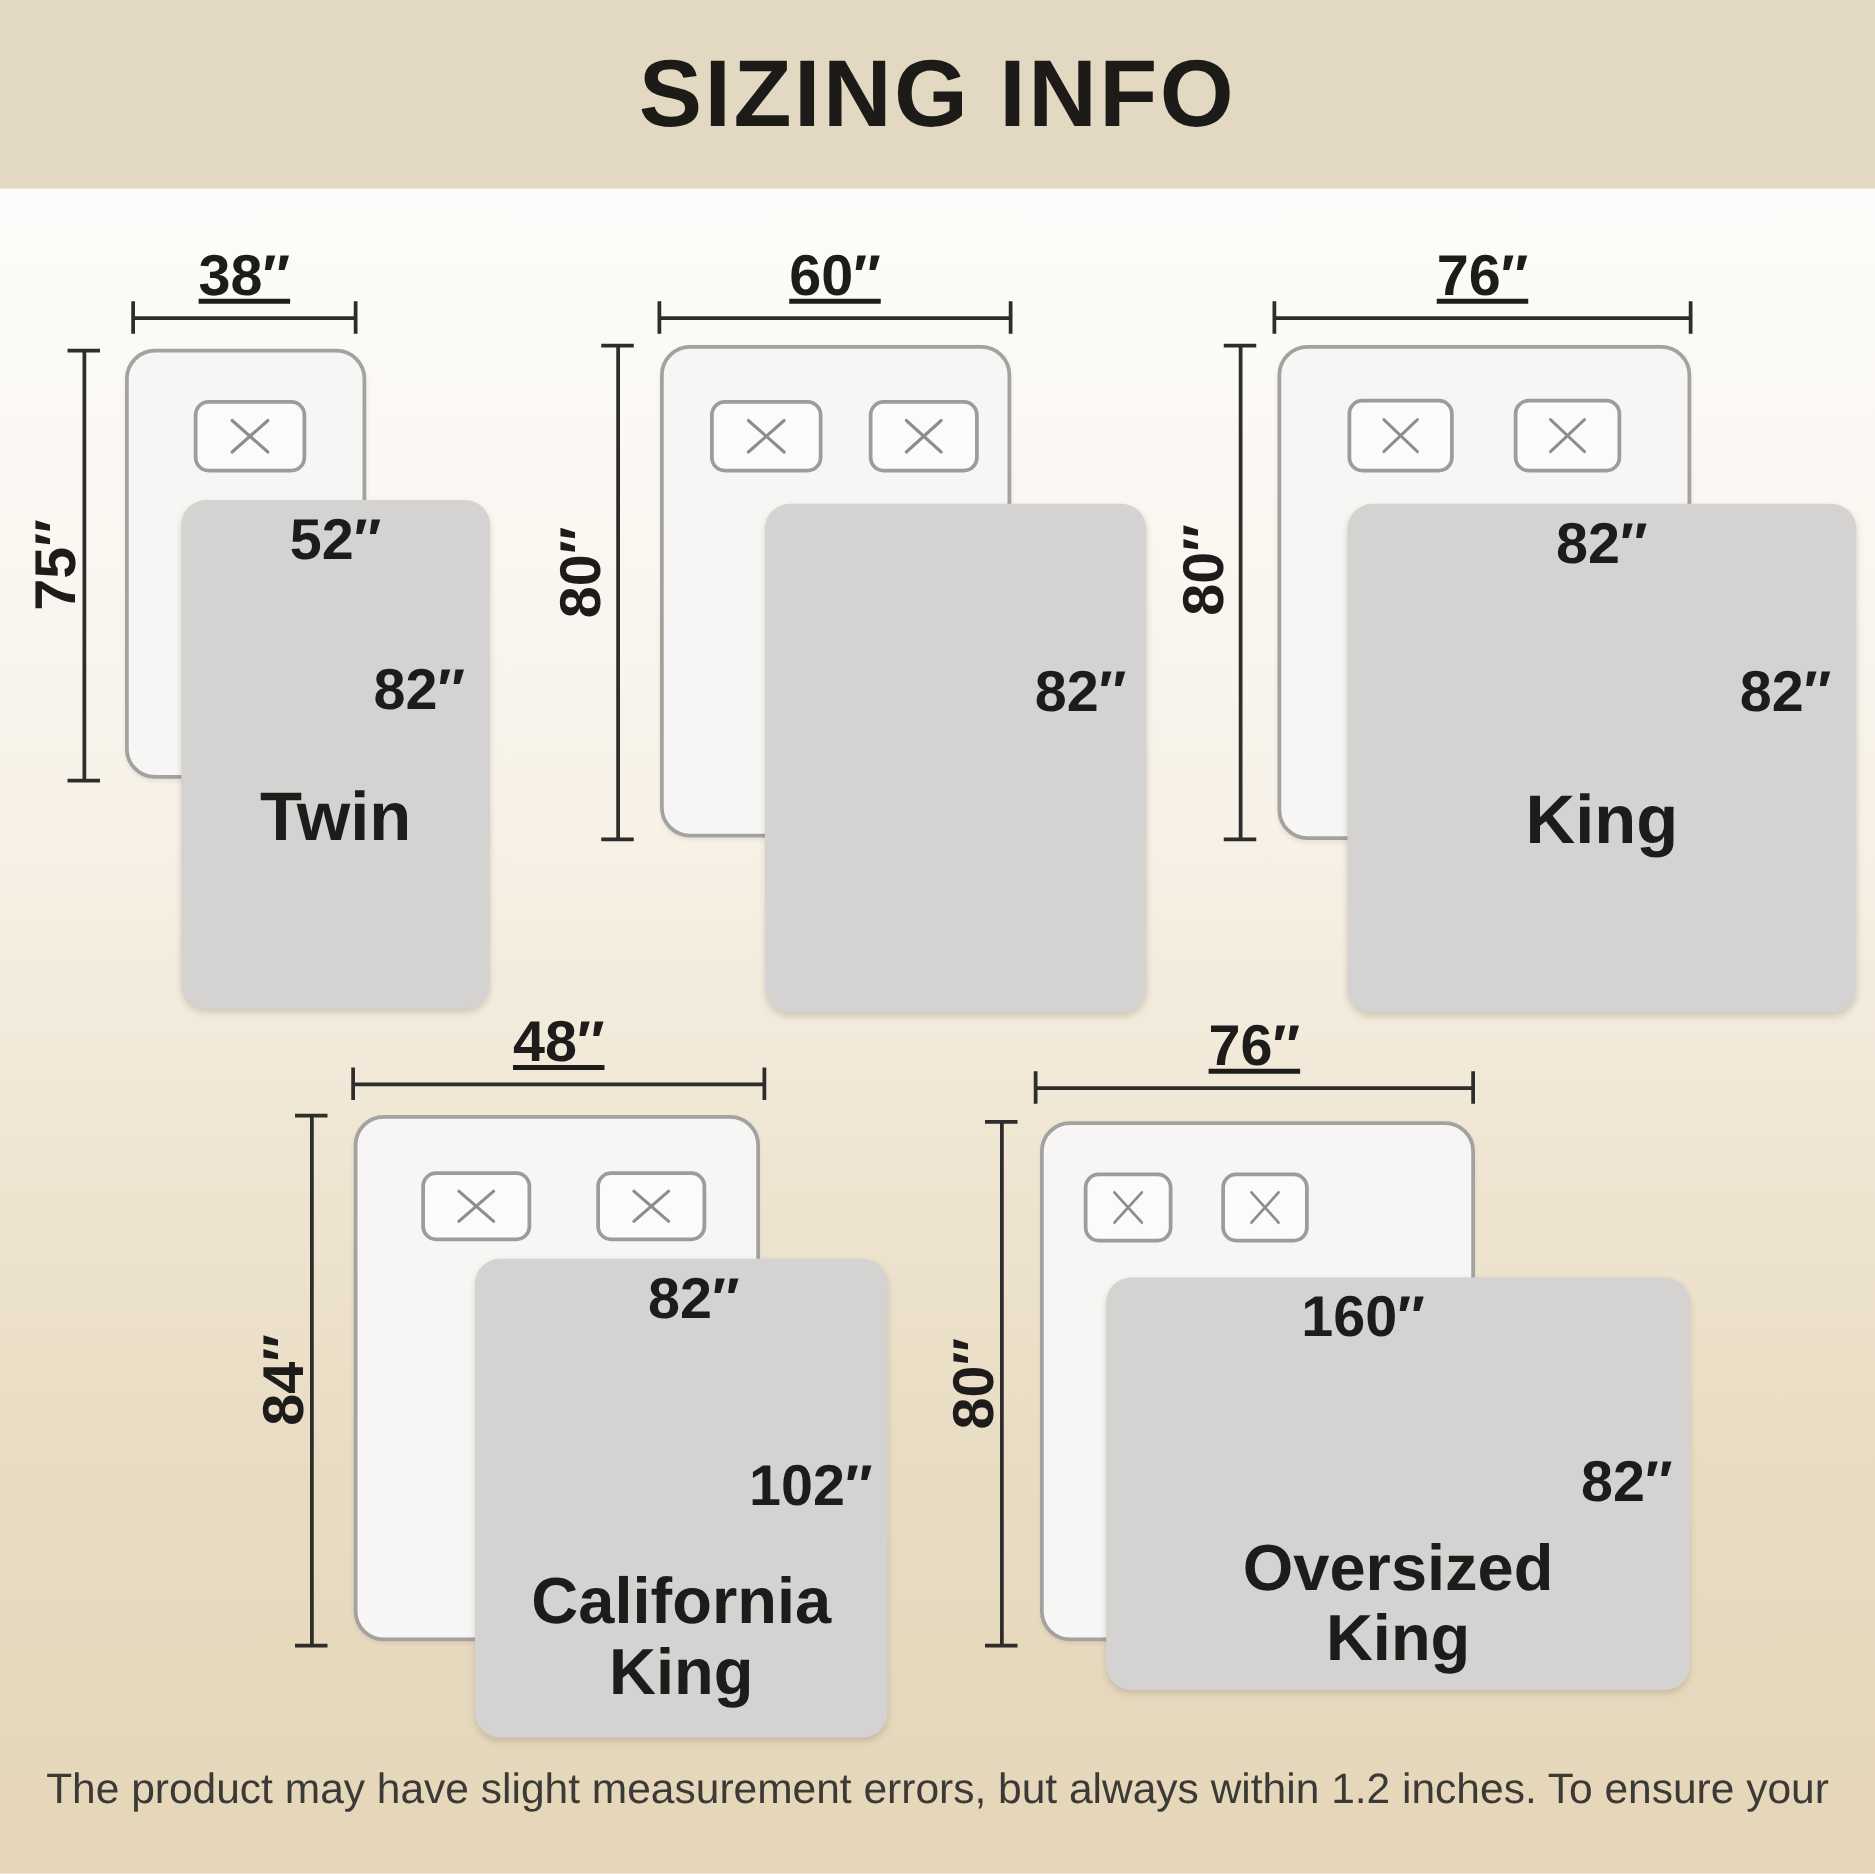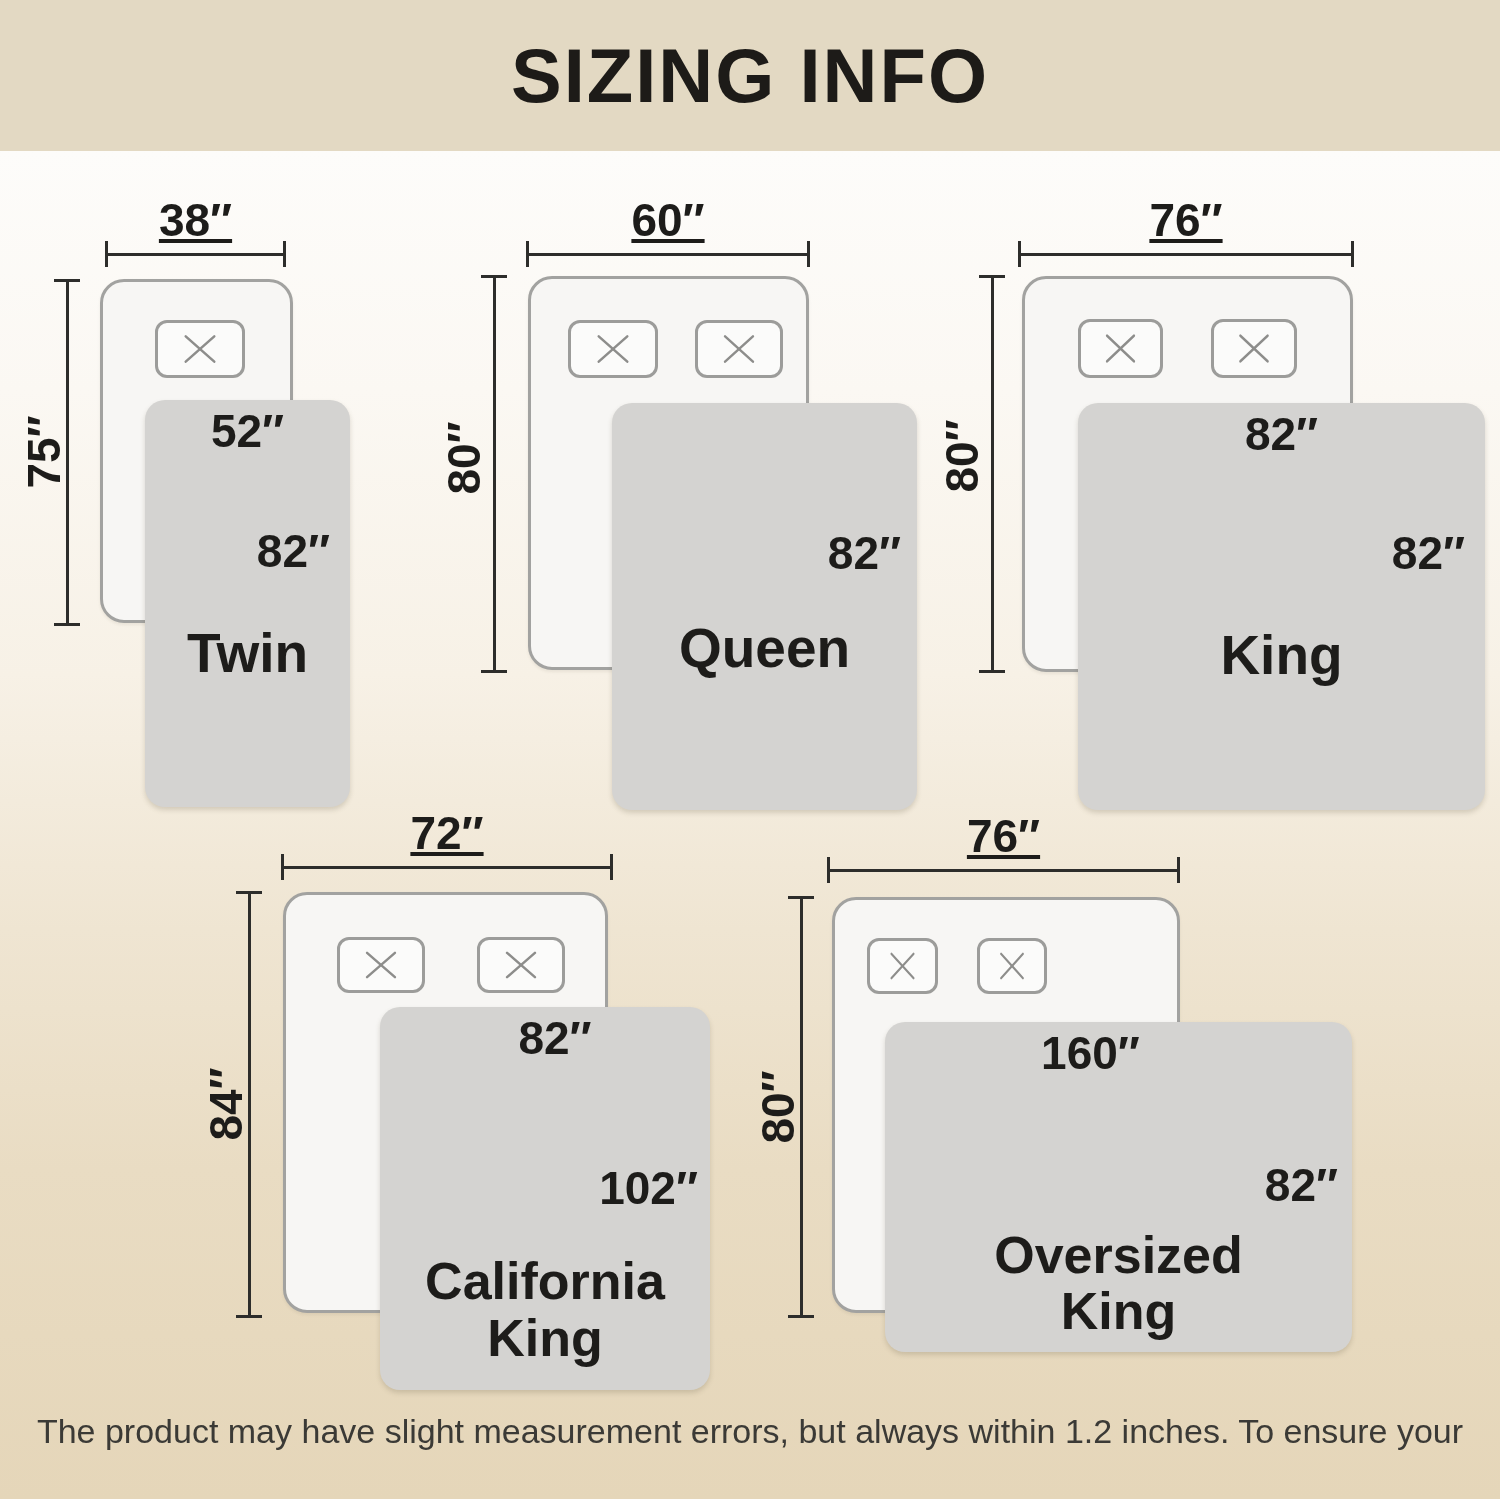--- a/index.html
+++ b/index.html
@@ -60,21 +60,21 @@
     position:absolute;left:0;right:0;text-align:center;
     font-size:55px;font-weight:700;line-height:58px;white-space:nowrap;
   }
   .blanket .bname span{display:block;}
   
   .t-dimw{left:106px;top:253px;width:179px;}
   .t-dimv{left:66px;top:280px;height:345px;}
   .t-vlabel{left:-21px;top:422px;}
   .t-bed{left:100px;top:279px;width:193px;height:344px;}
   .t-p1{left:52px;top:38px;width:90px;height:58px;}
-  .t-blanket{left:145px;top:400px;width:205px;height:407px;}
+  .t-blanket{left:145px;top:400px;width:247px;height:407px;}
   .t-blanket .bl{top:124px;right:20px;}
   .t-blanket .bname{top:224px;}
   
   .q-dimw{left:527px;top:253px;width:282px;}
   .q-dimv{left:493px;top:276px;height:396px;}
   .q-vlabel{left:399px;top:428px;}
   .q-bed{left:528px;top:276px;width:281px;height:394px;}
   .q-p1{left:37px;top:41px;width:90px;height:58px;}
   .q-p2{left:164px;top:41px;width:88px;height:58px;}
   .q-blanket{left:612px;top:403px;width:305px;height:407px;}
@@ -166,23 +166,20 @@
       </div>
       <div class="pillow q-p2">
         <svg viewBox="0 0 100 62" preserveAspectRatio="none">
             <line x1="33" y1="16" x2="67" y2="46"></line>
             <line x1="67" y1="16" x2="33" y2="46"></line>
           </svg>
       </div>
     </div>
     <div class="blanket q-blanket">
       <span class="bl">82″</span>
-      <div class="bname">
-        <span>Queen</span>
-      </div>
     </div>
   </section>
 
   <section>
     <div class="dim-h k-dimw">
       <span class="num">76″</span>
     </div>
     <div class="dim-v k-dimv"></div>
     <div class="vlabel k-vlabel">80″</div>
     <div class="bed k-bed">
@@ -203,21 +200,21 @@
       <span class="bw">82″</span>
       <span class="bl">82″</span>
       <div class="bname">
         <span>King</span>
       </div>
     </div>
   </section>
 
   <section>
     <div class="dim-h c-dimw">
-      <span class="num">72″</span>
+      <span class="num">48″</span>
     </div>
     <div class="dim-v c-dimv"></div>
     <div class="vlabel c-vlabel">84″</div>
     <div class="bed c-bed">
       <div class="pillow c-p1">
         <svg viewBox="0 0 100 62" preserveAspectRatio="none">
             <line x1="33" y1="16" x2="67" y2="46"></line>
             <line x1="67" y1="16" x2="33" y2="46"></line>
           </svg>
       </div>

